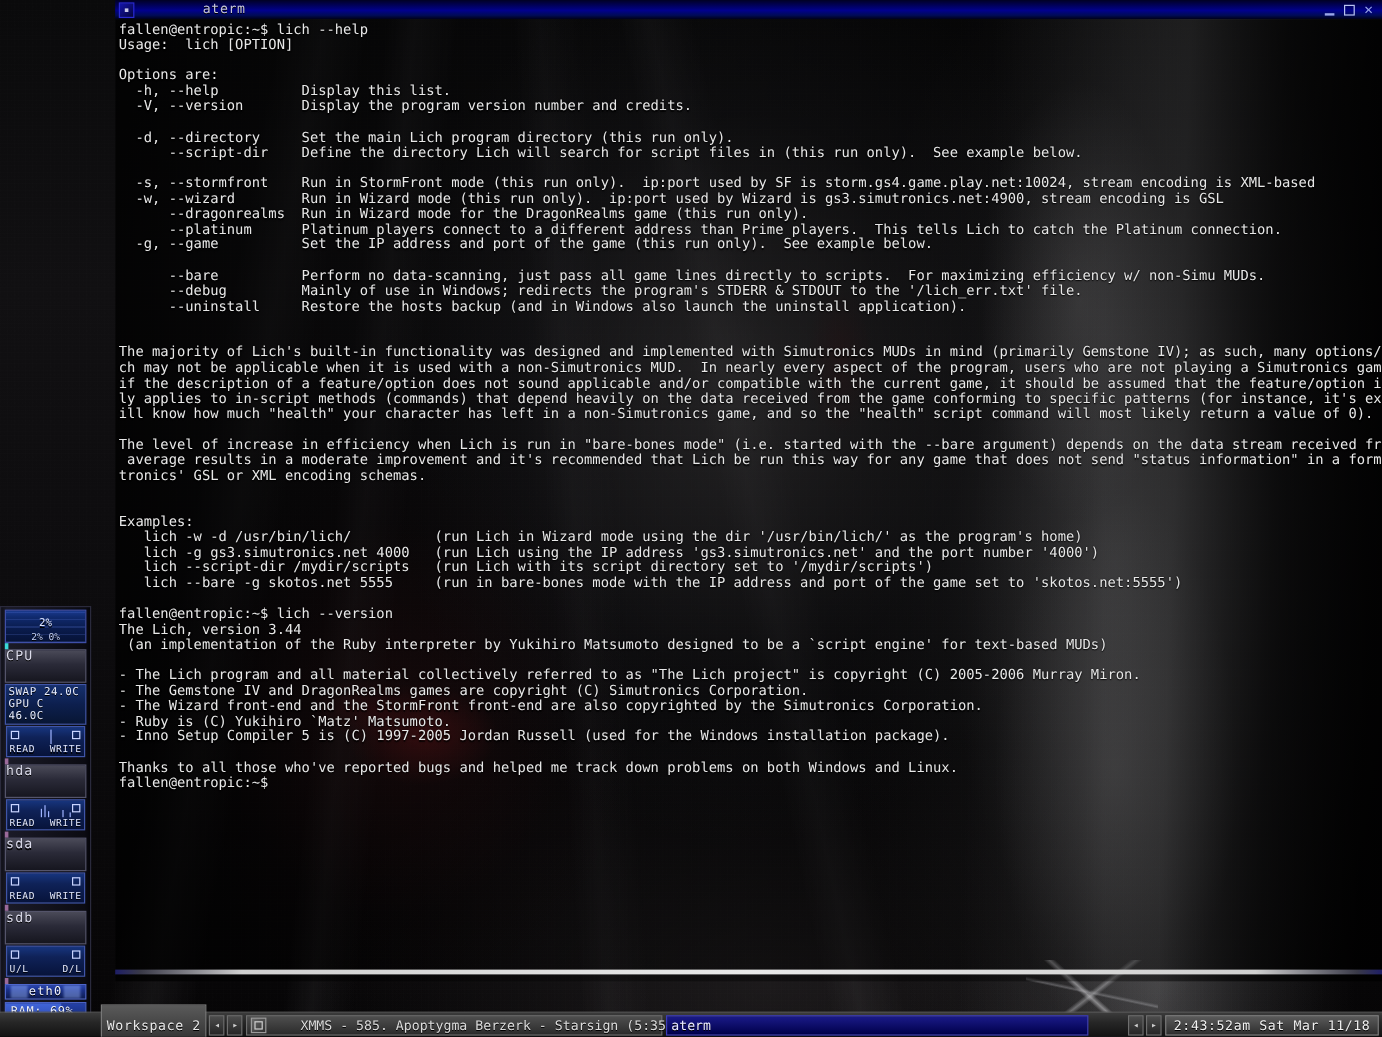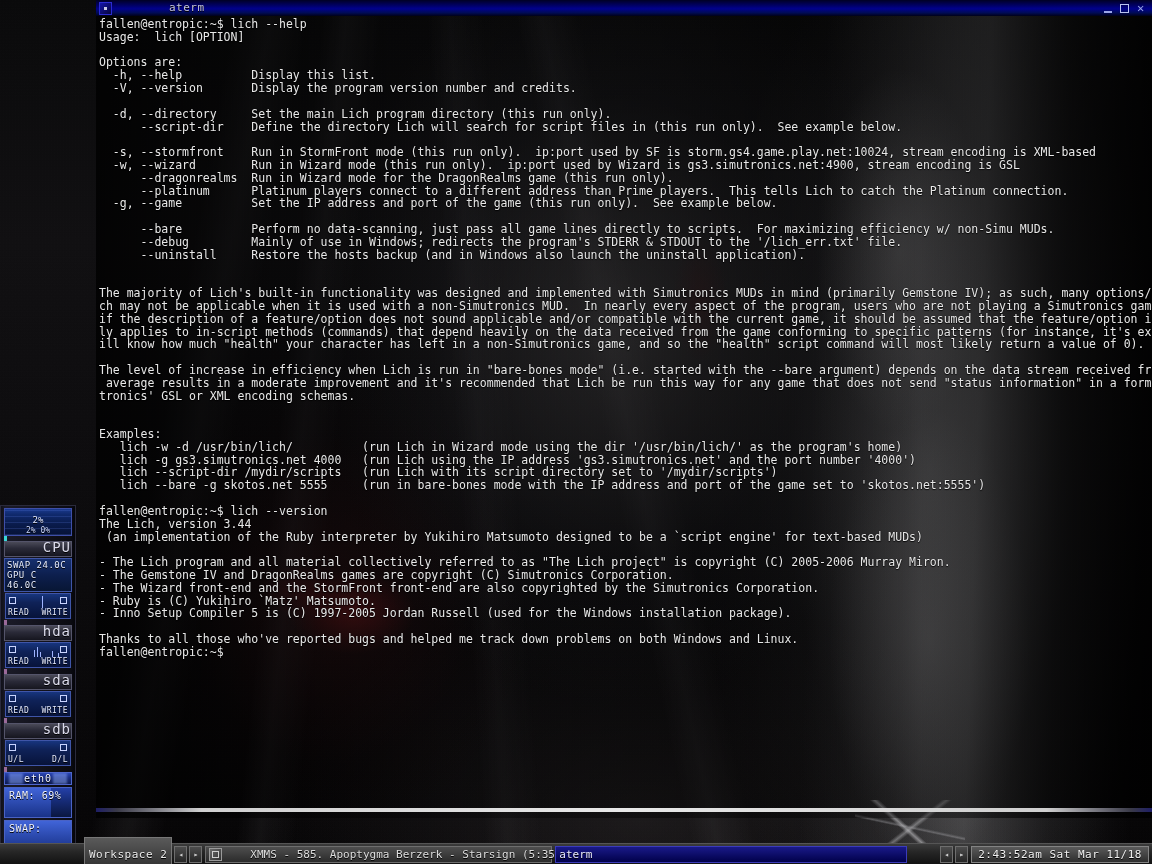--- a/index.html
+++ b/index.html
@@ -124,24 +124,24 @@
   }
   .gk-chart .gk-txt{
     position:absolute;left:0;right:0;text-align:center;color:#dfe6ff;
     font-size:9px;line-height:10px;text-shadow:0 1px 0 #000;
   }
   .gk-chart .gk-txt2{
     position:absolute;left:0;right:0;text-align:center;color:#c6d2f8;
     font-size:8px;line-height:9px;text-shadow:0 1px 0 #000;
   }
   .gk-label{
-    margin:0 3px;height:16px;
+    margin:0 3px;height:28px;
     background:linear-gradient(180deg,#4a4a58 0%,#2a2a38 45%,#16161f 100%);
     border:1px solid #54546a;box-sizing:border-box;
-    color:#dcdcec;font-size:14px;line-height:10px;text-align:right;
+    color:#dcdcec;font-size:11px;line-height:10px;text-align:left;
     letter-spacing:1px;text-shadow:0 1px 0 #000;
   }
   .gk-bigblue{
     margin:0 3px;height:13px;position:relative;
     background:linear-gradient(180deg,#2a46b4 0%,#1a2f86 40%,#0e1c52 100%);
     border:1px solid #4e66cc;box-sizing:border-box;
     color:#eef2ff;font-size:10px;line-height:11px;text-align:center;
     letter-spacing:1px;text-shadow:0 1px 0 #000;overflow:hidden;
   }
   .gk-bigblue .sh{position:absolute;top:0;bottom:0;width:14px;background:rgba(150,180,255,.45);filter:blur(1px);}

